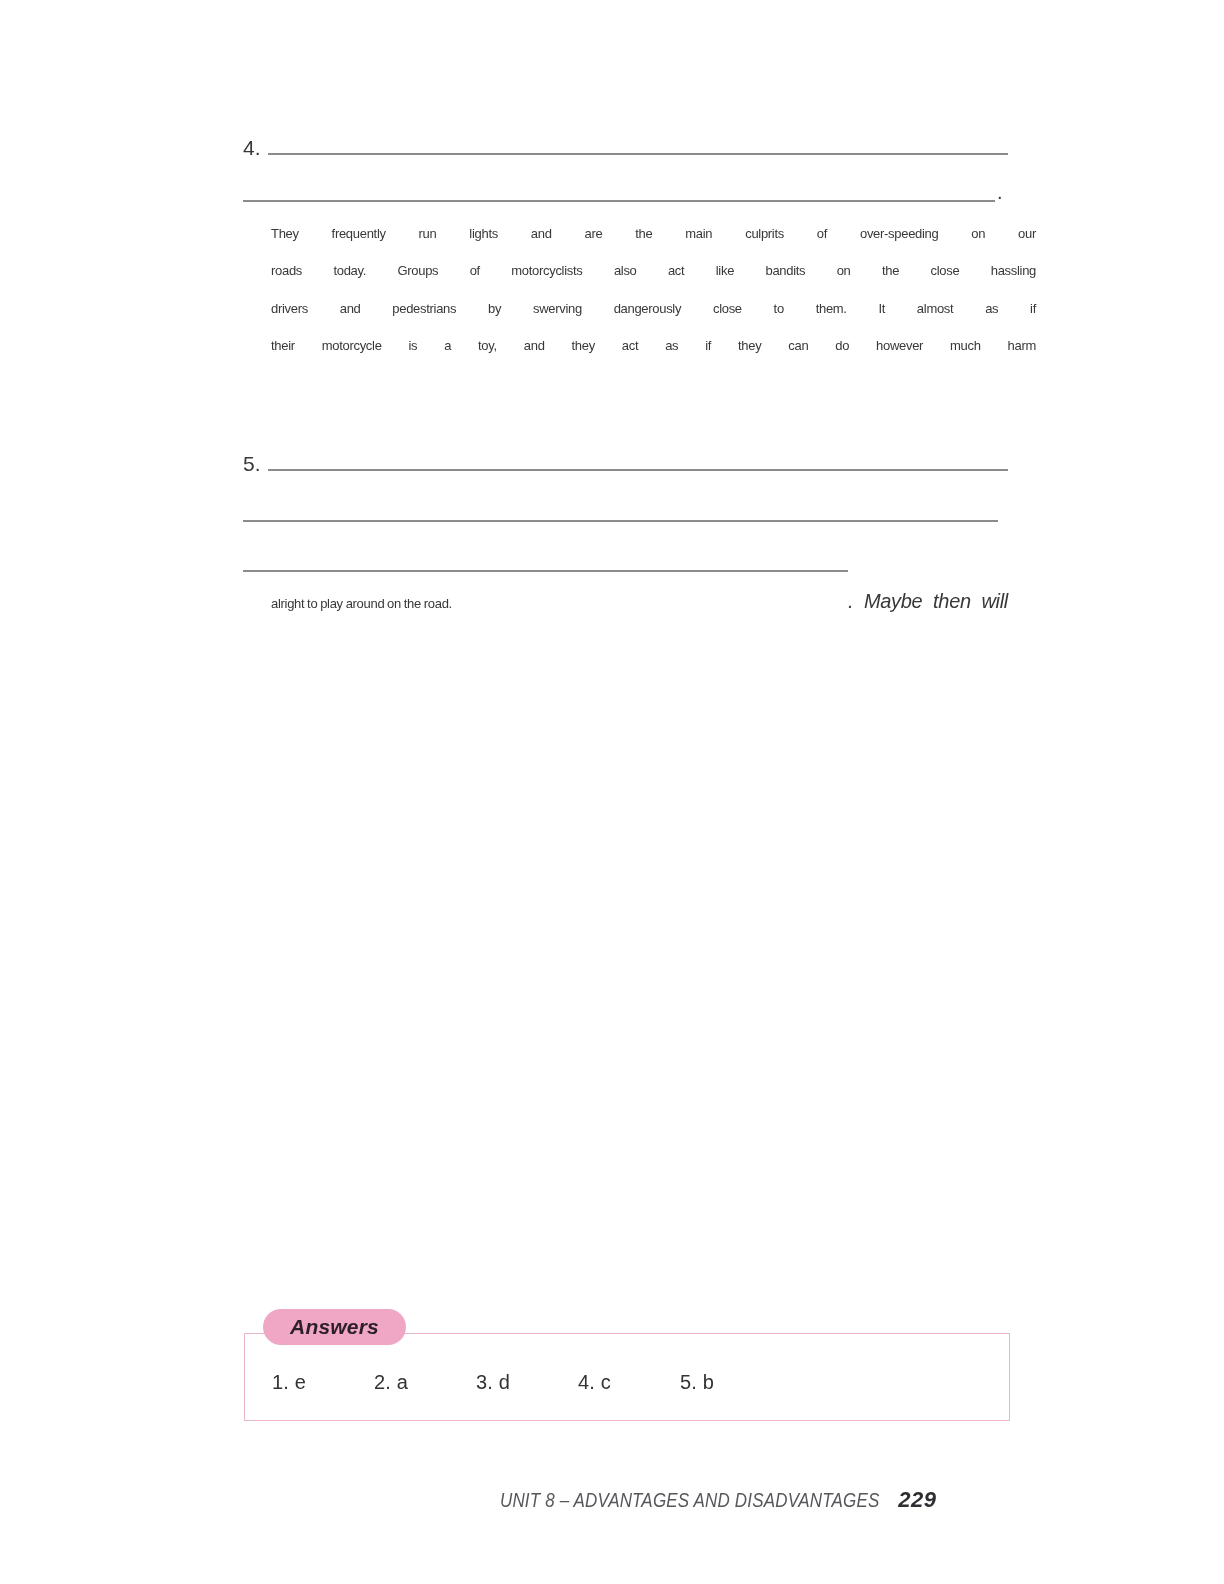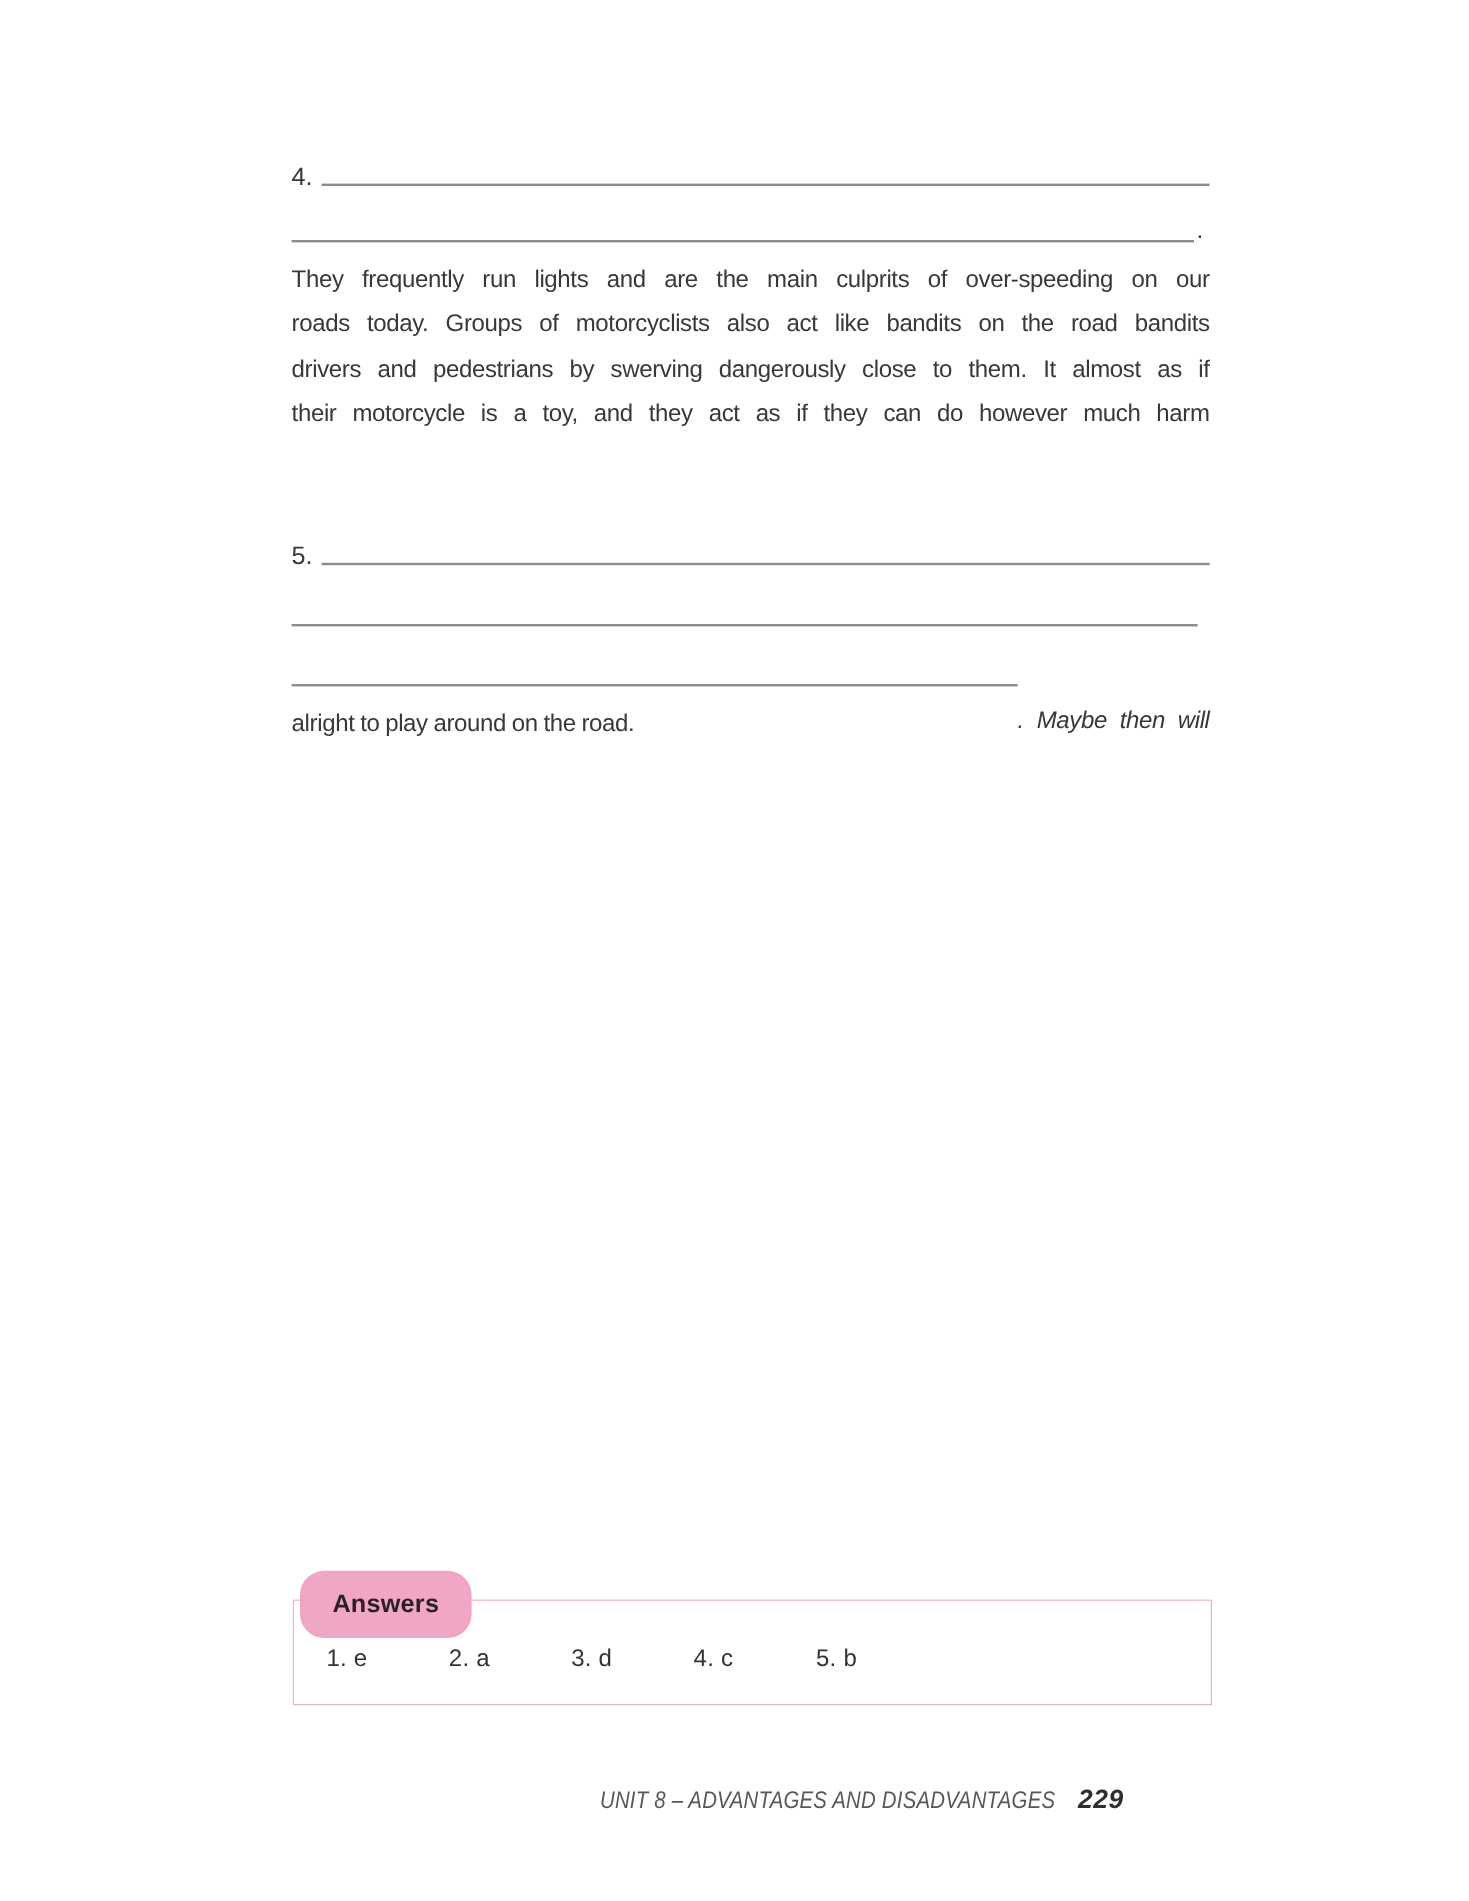--- a/index.html
+++ b/index.html
@@ -13,41 +13,41 @@
   }
   html,body{margin:0;padding:0;}
   body{
     width:1224px;height:1584px;background:#ffffff;position:relative;
     font-family:"Liberation Sans", sans-serif;color:var(--text-dark);
   }
   .abs{position:absolute;}
   .num{font-size:21px;color:var(--text-dark);line-height:24px;}
   .rule{height:0;border-top:2px solid var(--line-gray);}
   .para{
-    width:765px;font-size:20px;color:var(--text-dark);
-    letter-spacing:-0.3px;word-spacing:-0.5px;
+    width:765px;font-size:13px;color:var(--text-dark);
+    letter-spacing:-0.3px;word-spacing:-0.5px;margin-left:28px;
   }
   .para .jline{text-align:justify;text-align-last:justify;white-space:normal;}
   .para .lline{text-align:left;}
   .p4{line-height:37.3px;}
   .p5{line-height:37.5px;}
   .inline-just{
     font-size:20px;letter-spacing:-0.3px;line-height:37px;
     text-align:justify;text-align-last:justify;color:var(--text-dark);
   }
   .period{font-size:20px;color:var(--text-dark);line-height:22px;}
 
   .answers-box{
     left:244px;top:1333px;width:766px;height:88px;
     border:1px solid var(--box-border-pink);background:#ffffff;box-sizing:border-box;
   }
   .answers-pill{
-    left:250px;top:1309px;width:143px;height:56px;border-radius:20px;
+    left:263px;top:1309px;width:143px;height:36px;border-radius:20px;
     background:var(--accent-pink);
-    display:flex;align-items:center;justify-content:center;
+    display:flex;align-items:center;justify-content:center;font-style:italic;
   }
   .answers-pill span{
     font-size:21px;font-weight:bold;color:var(--pill-text);letter-spacing:0.2px;
   }
   .answers-row{
     left:272px;top:1371px;display:flex;gap:52px;
   }
   .answers-row span{
     display:inline-block;width:50px;font-size:20px;color:#333333;letter-spacing:0.2px;
   }
@@ -68,21 +68,21 @@
 </head>
 <body>
 
 <div class="abs num" style="left:243px;top:136px;">4.</div>
 <div class="abs rule" style="left:268px;top:153px;width:740px;"></div>
 <div class="abs rule" style="left:243px;top:200px;width:752px;"></div>
 <div class="abs period" style="left:997px;top:181px;">.</div>
 
 <div class="abs para p4" style="left:243px;top:215px;">
   <div class="jline">They frequently run lights and are the main culprits of over-speeding on our</div>
-  <div class="jline">roads today. Groups of motorcyclists also act like bandits on the road bandits</div>
+  <div class="jline">roads today. Groups of motorcyclists also act like bandits on the close hassling</div>
   <div class="jline">drivers and pedestrians by swerving dangerously close to them. It almost as if</div>
   <div class="jline">their motorcycle is a toy, and they act as if they can do however much harm</div>
 </div>
 
 <div class="abs num" style="left:243px;top:452px;">5.</div>
 <div class="abs rule" style="left:268px;top:469px;width:740px;"></div>
 <div class="abs rule" style="left:243px;top:520px;width:755px;"></div>
 <div class="abs rule" style="left:243px;top:570px;width:605px;"></div>
 <div class="abs inline-just" style="left:848px;top:583px;width:160px;font-style:italic;">. Maybe then will</div>
 

